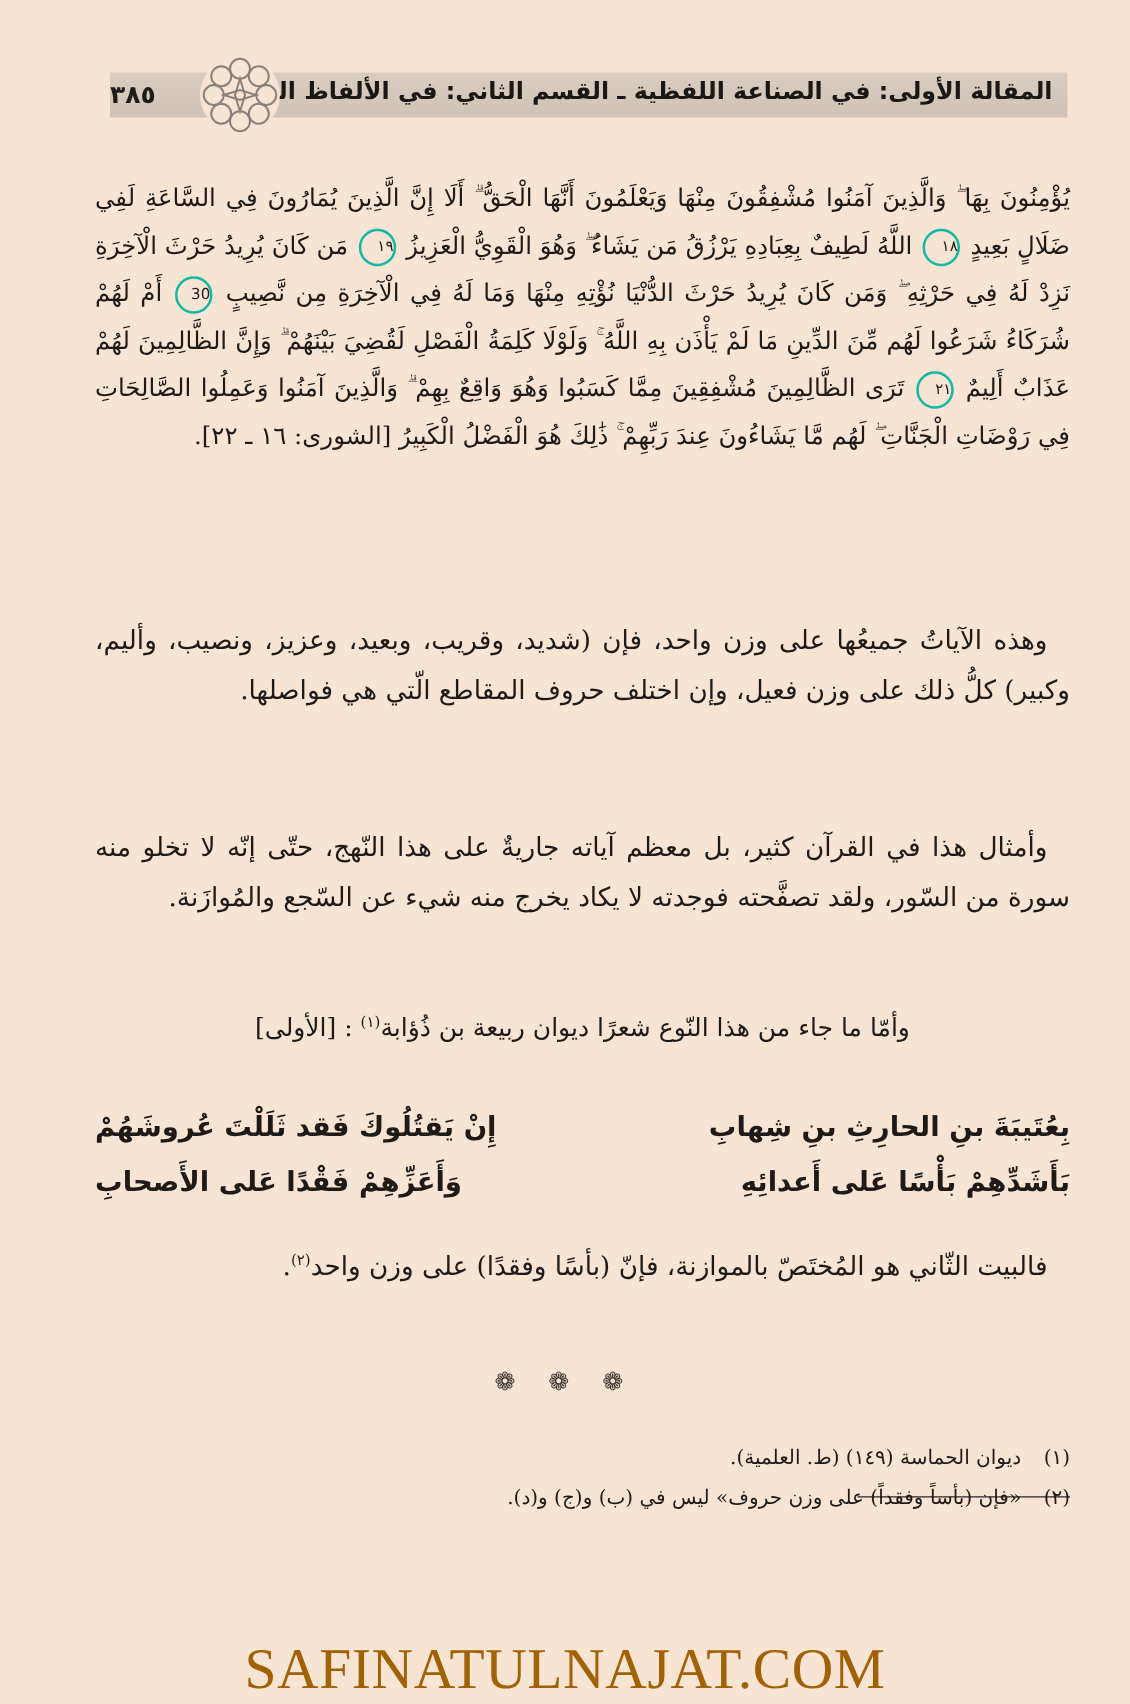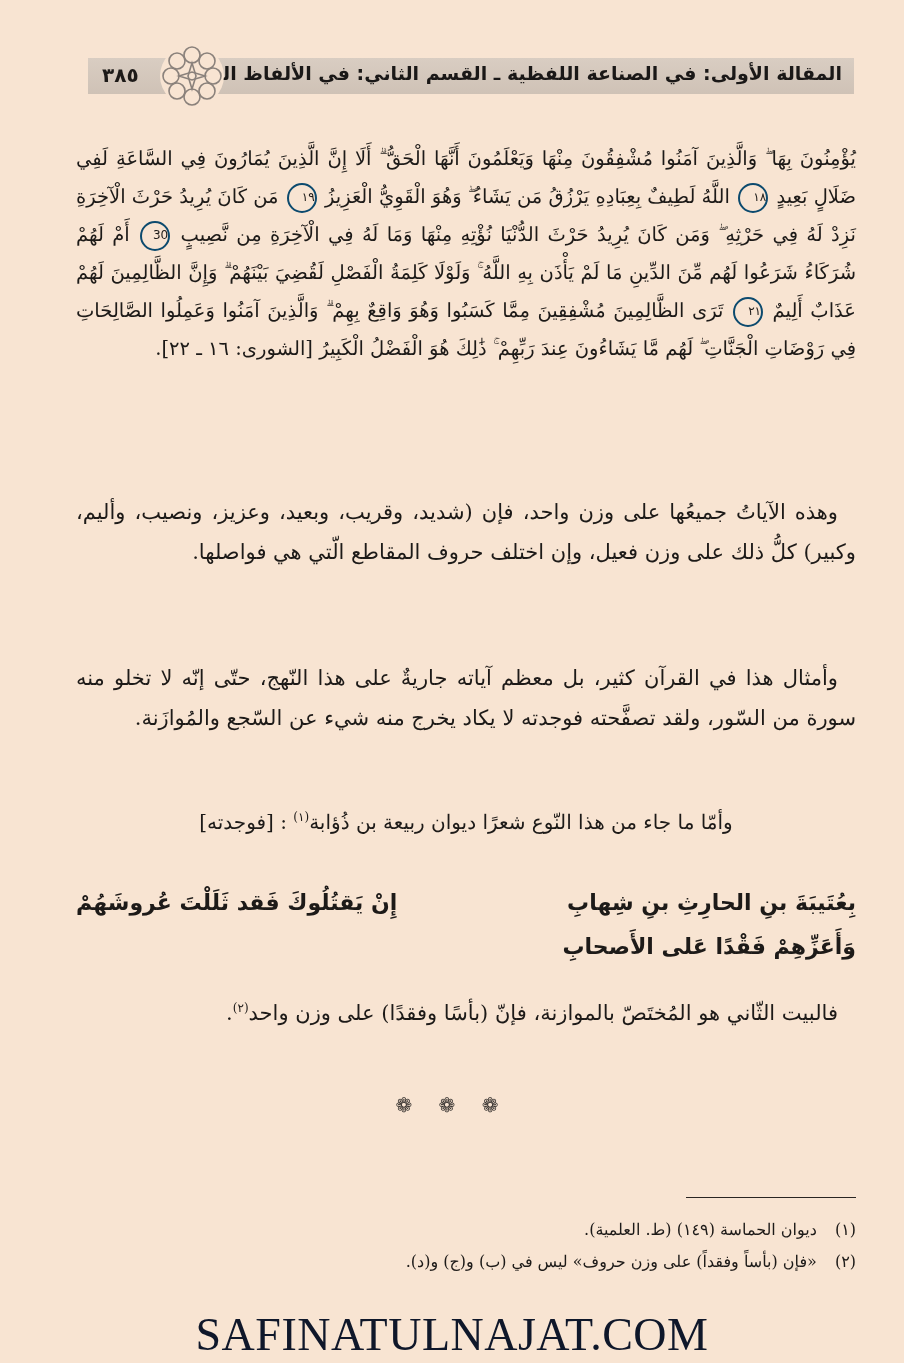--- a/index.html
+++ b/index.html
@@ -15,53 +15,53 @@
     position:absolute; left:88px; top:58px; width:766px; height:36px;
     background:linear-gradient(#d9cdc2,#cfc2b6);
     direction:rtl;
   }
   .header-title {
     position:absolute; right:12px; top:4px;
     font-family:"DejaVu Sans", sans-serif; font-size:19px; font-weight:600;
     color:#1a1817; white-space:nowrap;
   }
   .page-number {
-    position:absolute; left:102px; top:63px;
+    position:absolute; left:88px; top:63px;
     font-family:"DejaVu Sans", sans-serif; font-size:20px; font-weight:600;
   }
   .rosette {
     position:absolute; left:160px; top:45px; width:64px; height:62px;
     background:#f8e4d2; border-radius:50%;
   }
   .text {
     position:absolute; left:76px; right:48px;
     direction:rtl; text-align:justify; text-align-last:right;
   }
   .quran { font-size:19.5px; line-height:38px; }
   .quran p { margin:0; }
   .prose { font-size:21px; line-height:40px; }
   .prose p { margin:0; text-indent:18px; }
   .marker {
-    display:inline-block; width:26px; height:26px; border:2px solid #0c4a6e;
+    display:inline-block; width:26px; height:26px; border:2px solid #14b8a6;
     border-radius:50%; font-size:12px; line-height:24px; text-align:center;
     vertical-align:middle; margin:0 2px; font-family:"DejaVu Sans", sans-serif;
   }
   .poem-intro { position:absolute; left:76px; right:48px; top:810px; direction:rtl; text-align:center; font-size:20px; }
   .poem { position:absolute; left:76px; right:48px; top:880px; direction:rtl;
           font-family:"DejaVu Sans", sans-serif; font-weight:600; font-size:22px; }
   .verse-row { display:flex; justify-content:space-between; height:44px; align-items:center; }
   .sup { font-size:12px; vertical-align:super; }
   .stars { position:absolute; left:0; right:0; top:1093px; text-align:center; font-size:20px; letter-spacing:10px; color:#3a3532; }
   .rule { position:absolute; right:48px; top:1197px; width:170px; height:1px; background:#2a2522; }
-  .footnotes { position:absolute; right:48px; left:250px; top:1214px; direction:rtl; font-size:16px; line-height:32px; }
+  .footnotes { position:absolute; right:48px; left:250px; top:1150px; direction:rtl; font-size:16px; line-height:32px; }
   .footnotes div { white-space:nowrap; }
   .fn-num { display:inline-block; width:34px; }
   .watermark {
     position:absolute; left:0; right:0; top:1308px; text-align:center;
-    font-family:"Liberation Serif", serif; font-size:46px; color:#0f172a;
+    font-family:"Liberation Serif", serif; font-size:46px; color:#a16207;
     letter-spacing:0.5px;
   }
 </style>
 </head>
 <body>
 
 <div class="page">
 
   <div class="header">
     <span class="header-title">المقالة الأولى: في الصناعة اللفظية ـ القسم الثاني: في الألفاظ المركبة</span>
@@ -103,29 +103,30 @@
   <div class="text prose" style="top:492px;">
     <p>وهذه الآياتُ جميعُها على وزن واحد، فإن (شديد، وقريب، وبعيد، وعزيز، ونصيب، وأليم، وكبير) كلُّ ذلك على وزن فعيل، وإن اختلف حروف المقاطع الّتي هي فواصلها.</p>
   </div>
 
   <div class="text prose" style="top:658px;">
     <p>وأمثال هذا في القرآن كثير، بل معظم آياته جاريةٌ على هذا النّهج، حتّى إنّه لا تخلو منه سورة من السّور، ولقد تصفَّحته فوجدته لا يكاد يخرج منه شيء عن السّجع والمُوازَنة.</p>
   </div>
 
   <div class="poem-intro">
     <span>وأمّا ما جاء من هذا النّوع شعرًا ديوان ربيعة بن ذُؤابة</span><span class="sup">(١)</span>
-    <span>: [فوجدته]</span>
+    <span>: [الأولى]</span>
   </div>
 
   <div class="poem">
     <div class="verse-row">
       <span>بِعُتَيبَةَ بنِ الحارِثِ بنِ شِهابِ</span>
       <span>إِنْ يَقتُلُوكَ فَقد ثَلَلْتَ عُروشَهُمْ</span>
     </div>
     <div class="verse-row">
+      <span>بَأَشَدِّهِمْ بَأْسًا عَلى أَعدائِهِ</span>
       <span>وَأَعَزِّهِمْ فَقْدًا عَلى الأَصحابِ</span>
     </div>
   </div>
 
   <div class="text prose" style="top:988px;">
     <p>
       <span>فالبيت الثّاني هو المُختَصّ بالموازنة، فإنّ (بأسًا وفقدًا) على وزن واحد</span><span class="sup">(٢)</span><span>.</span>
     </p>
   </div>
 

